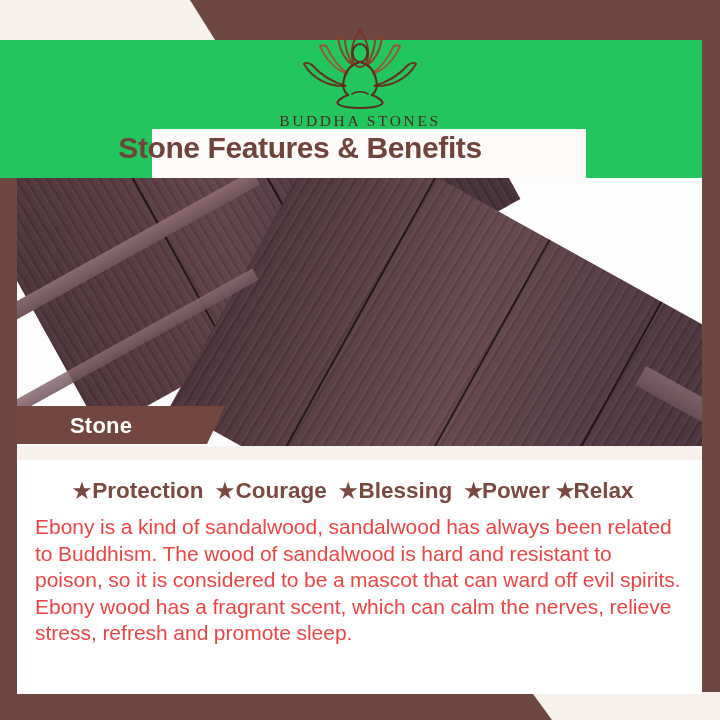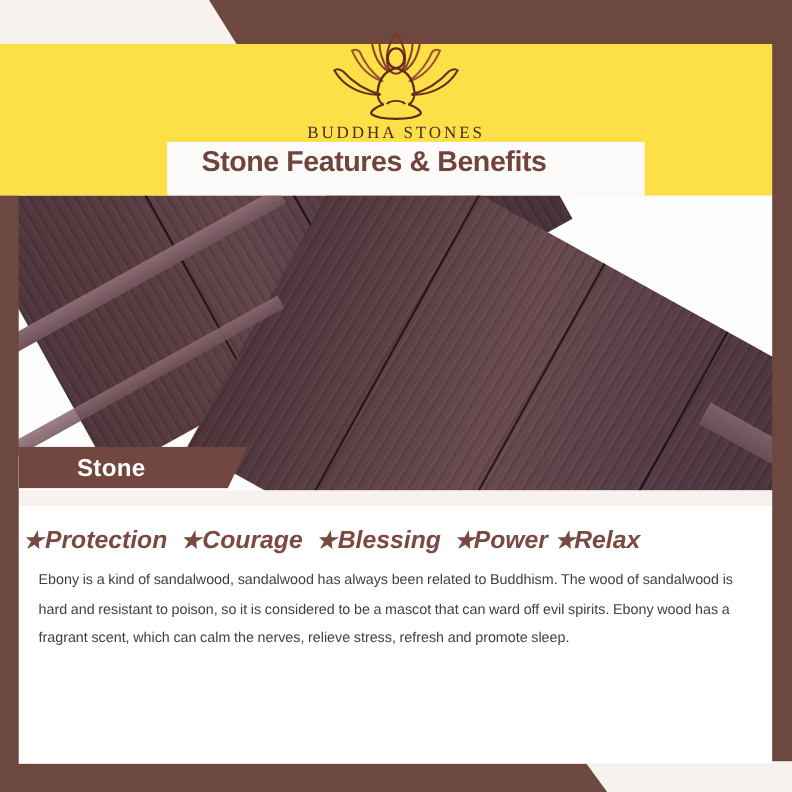--- a/index.html
+++ b/index.html
@@ -30,21 +30,21 @@
   
   .bottom-banner{
     position:absolute;left:0;top:694px;width:720px;height:26px;
     background:#6d4840;
     clip-path:polygon(0 0, 533px 0, 552px 26px, 0 26px);
   }
 
   
   .header{
     position:absolute;top:40px;left:0;width:720px;height:138px;
-    background:#fde047;
+    background:#22c55e;
   }
   .logo-wrap{
     position:absolute;top:-16px;left:0;width:720px;
     display:flex;flex-direction:column;align-items:center;
   }
   .logo-mark{width:140px;height:86px;display:block;}
   .logo-text{
     font-family:"Liberation Serif", serif;
     font-size:15.5px;letter-spacing:2.6px;color:#4a2b26;
     margin-top:2px;font-weight:400;
@@ -52,23 +52,22 @@
 
   
   .title-band{
     position:absolute;top:129px;left:152px;width:434px;height:49px;
     background:#fdfbf9;
   }
   .title-text{
     position:absolute;top:131px;left:0;width:600px;
     text-align:center;
     font-family:"Liberation Sans", sans-serif;
-    font-weight:bold;font-size:26px;color:#70443d;
+    font-weight:bold;font-size:30px;color:#70443d;
     letter-spacing:-0.4px;
-    padding-left:40px;
   }
 
   
   .photo{
     position:absolute;top:178px;left:0;width:720px;height:268px;
     background:#ffffff;overflow:hidden;
   }
   .photo .white-bg{position:absolute;inset:0;background:#fdfdfd;}
   
   .plank-left{
@@ -106,32 +105,31 @@
   
   .content{
     position:absolute;top:446px;left:17px;width:685px;height:248px;
     background:#ffffff;
   }
   .content .cream-strip{
     position:absolute;top:0;left:0;width:685px;height:14px;background:#f7f2ee;
   }
   .benefits{
     position:absolute;top:32px;left:0;width:668px;
-    text-align:left;
+    text-align:center;
     font-family:"Liberation Sans", sans-serif;
     font-weight:bold;font-size:22.5px;color:#7a4a42;
     white-space:nowrap;
-    font-style:italic;
   }
   .benefits .star{font-size:21px;margin:0 1px 0 4px;}
   .benefits .b-item{margin-right:8px;}
   .body-text{
     position:absolute;top:68px;left:18px;width:650px;
     font-family:"Liberation Sans", sans-serif;
-    font-size:13px;line-height:26.5px;color:#404040;
+    font-size:21px;line-height:26.5px;color:#ef4444;
     text-align:left;
     word-spacing:-0.3px;
   }
 </style>
 </head>
 <body>
 
 <div id="page">
 
   <div class="top-banner"></div>

